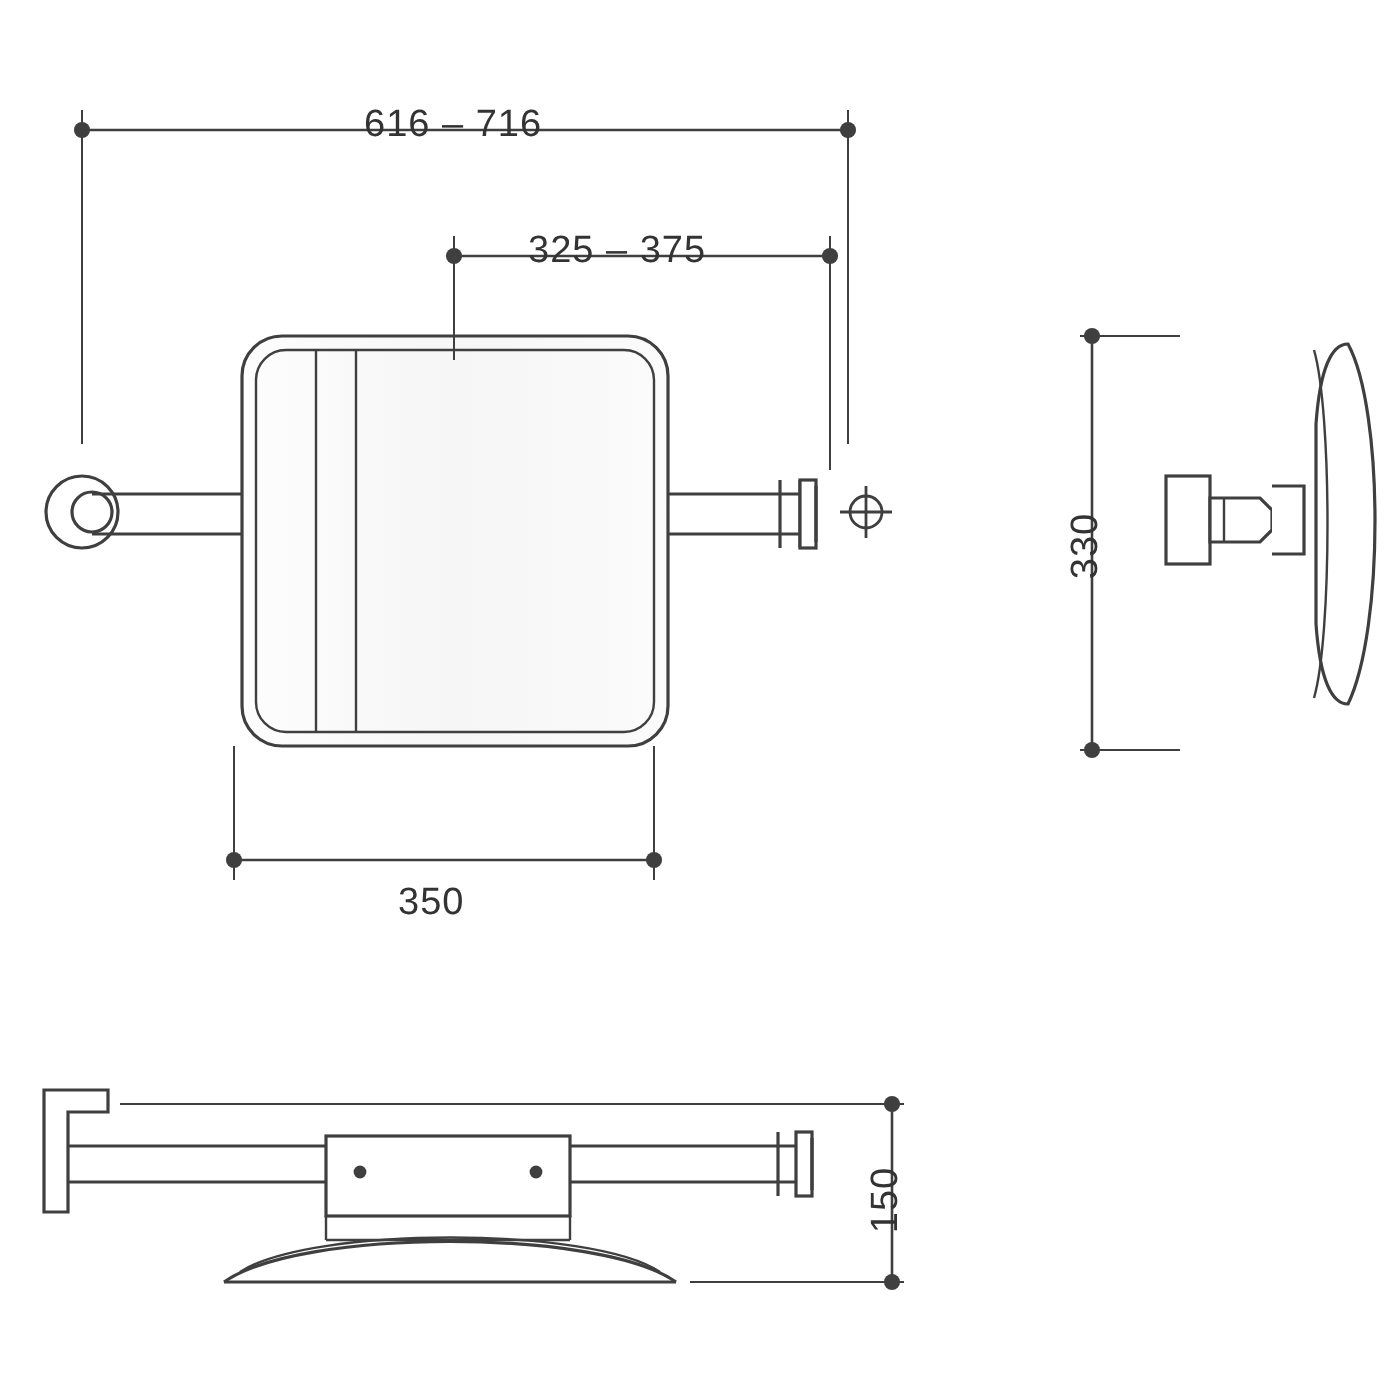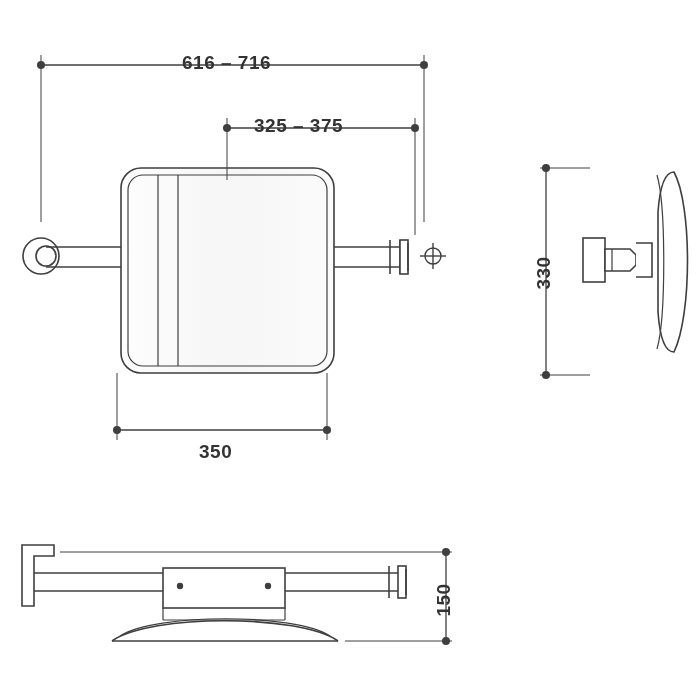--- a/index.html
+++ b/index.html
@@ -11,21 +11,20 @@
     width: 700px;
     height: 700px;
     font-family: "Liberation Sans", sans-serif;
     color: #2b2b2b;
     overflow: hidden;
   }
   #sheet {
     position: relative;
     width: 594px;
     height: 700px;
-    font-weight: bold;
   }
   #sheet svg {
     position: absolute;
     left: 0;
     top: 0;
   }
   .dim-label {
     position: absolute;
     font-family: "Liberation Sans", sans-serif;
     font-size: 19px;
@@ -148,21 +147,21 @@
 
     <g stroke="#3f3f3f" stroke-width="1.3" fill="none">
       <line x1="60" y1="552" x2="452" y2="552" stroke-width="1"></line>
       <line x1="345" y1="641" x2="452" y2="641" stroke-width="1"></line>
       <line x1="446" y1="552" x2="446" y2="641" marker-start="url(#dot)" marker-end="url(#dot)"></line>
     </g>
   </svg>
 
   <div class="dim-label" style="left:182px; top:52px;">616 – 716</div>
 
-  <div class="dim-label" style="left:254px; top:115px;">325 – 375</div>
+  <div class="dim-label" style="left:264px; top:115px;">325 – 375</div>
 
   <div class="dim-label" style="left:199px; top:417px;margin-top:24px;">350</div>
 
   <div class="dim-label vertical" style="left:527px; top:262px; transform: rotate(-90deg);">330</div>
 
   <div class="dim-label vertical" style="left:427px; top:589px; transform: rotate(-90deg);">150</div>
 
 </div>
 
 </body></html>

